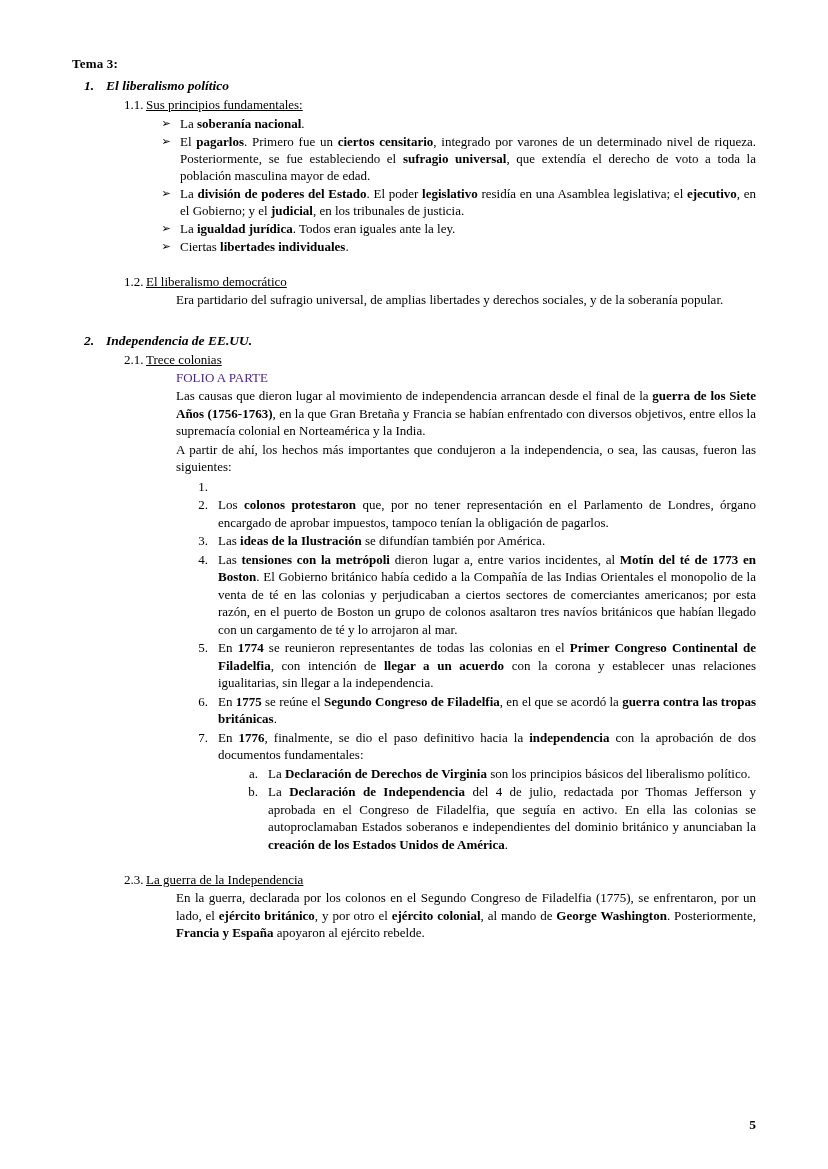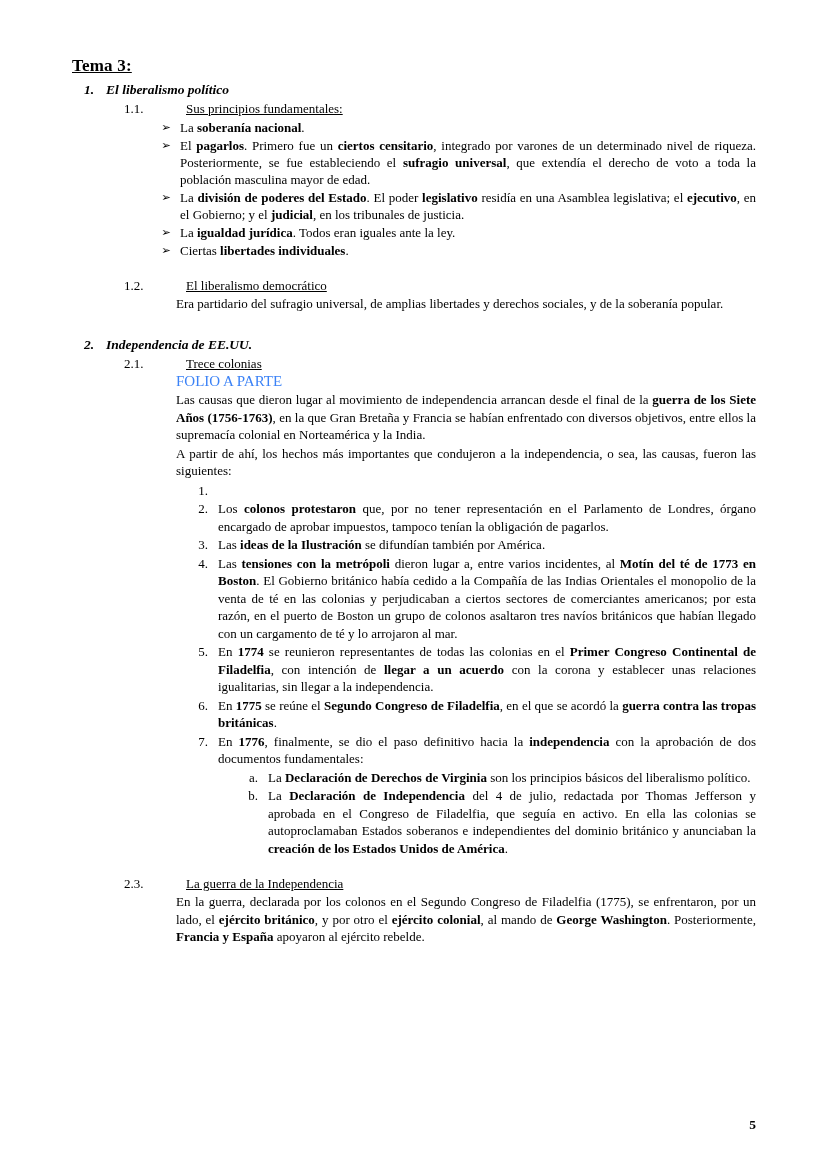--- a/index.html
+++ b/index.html
@@ -15,23 +15,22 @@
     position: relative;
   }
   .page {
     width: 828px;
     min-height: 1169px;
     box-sizing: border-box;
     padding: 56px 72px 40px 72px;
     position: relative;
   }
   .doc-title {
-    font-size: 17px;
-    font-weight: bold;
-    text-decoration: underline;
+    font-size: 13px;
+    font-weight: bold;
     margin: 0 0 6px 0;
     letter-spacing: 0.2px;
   }
   
   .lvl1 {
     display: flex;
     margin-top: 4px;
     margin-bottom: 2px;
   }
   .lvl1 .num {
@@ -46,21 +45,20 @@
   }
   .lvl1 .txt {
     font-style: italic;
     font-weight: bold;
     font-size: 13.5px;
   }
   
   .lvl2 {
     display: flex;
     margin-top: 3px;
-    gap: 40px;
   }
   .lvl2 .num {
     width: 74px;
     flex: 0 0 74px;
     text-align: left;
     padding-left: 52px;
     box-sizing: border-box;
     font-size: 13px;
   }
   .lvl2 .txt {
@@ -93,22 +91,22 @@
   
   .para {
     margin-left: 104px;
     margin-right: 0px;
     font-size: 13px;
     line-height: 17.5px;
     text-align: justify;
     margin-top: 1px;
   }
   .para.small-caps-note {
-    color: #3b82f6;
-    font-size: 15px;
+    color: #4c1d95;
+    font-size: 13px;
   }
   
   .numlist {
     margin-top: 2px;
   }
   .numitem {
     display: flex;
     margin-top: 1px;
   }
   .numitem .n {

